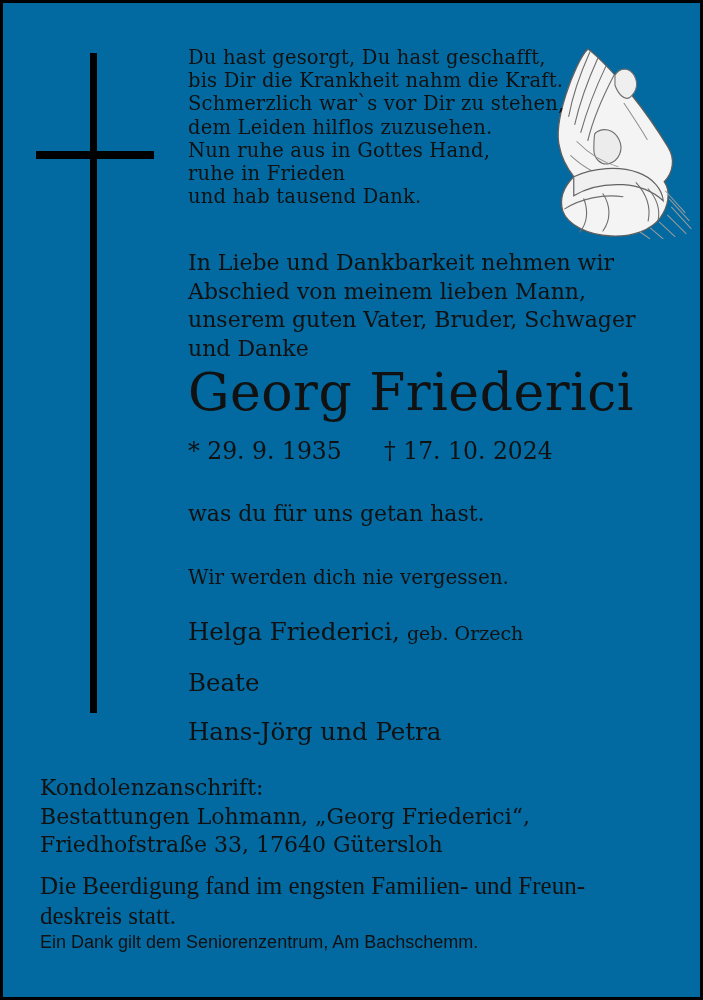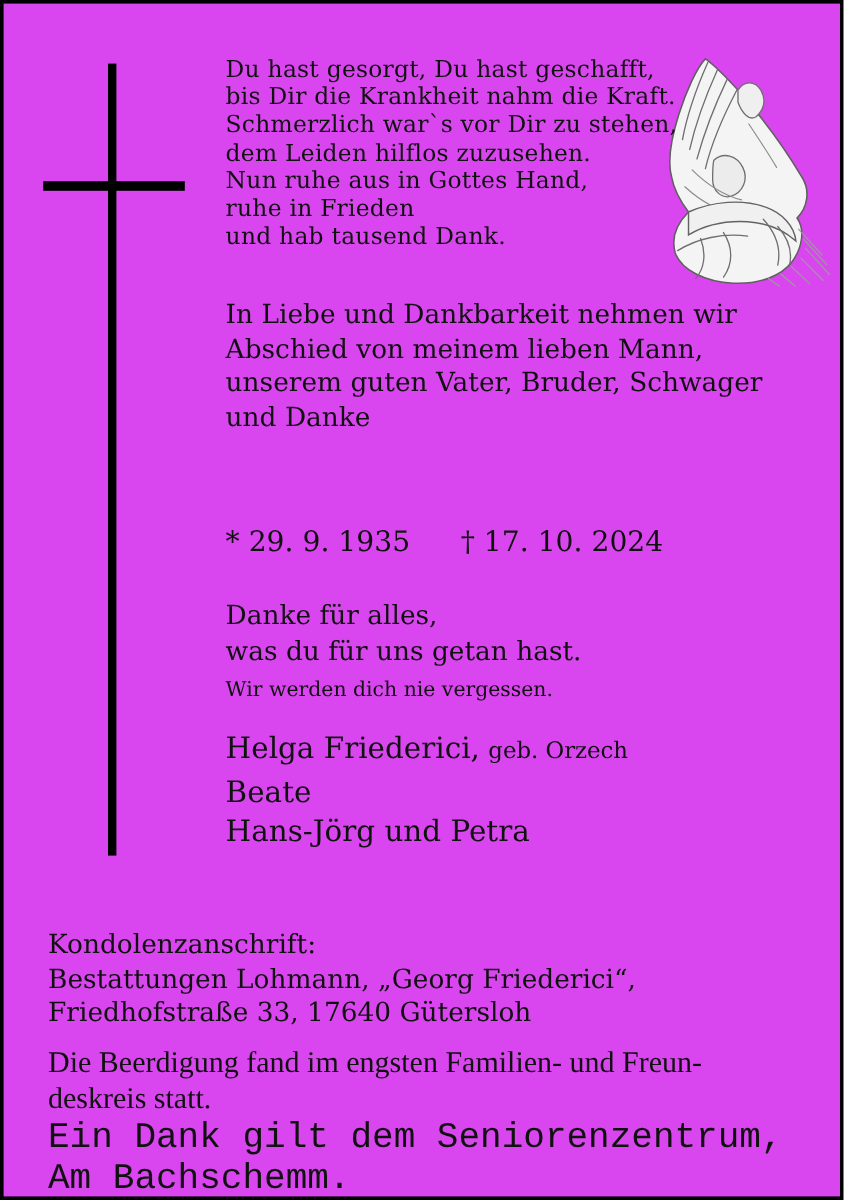--- a/index.html
+++ b/index.html
@@ -1,45 +1,45 @@
 <!DOCTYPE html>
 <html lang="de"><head>
 <meta charset="utf-8">
 <style>
   html,body{margin:0;padding:0;background:#fff;}
   #notice{
     position:relative;
     width:703px;height:1000px;
     box-sizing:border-box;
     border:3px solid #000;
-    background:#d946ef;
+    background:#0369a1;
     font-family:"DejaVu Serif", serif;
     color:#111;
     overflow:hidden;
   }
   .abs{position:absolute;}
   
   #cross-v{left:87px;top:50px;width:7px;height:660px;background:#000;}
   #cross-h{left:33px;top:148px;width:118px;height:8px;background:#000;}
   
   #hands{left:540px;top:40px;width:155px;height:196px;}
   
   .main-col{left:185px;}
   #poem{top:43px;font-size:19.5px;line-height:23.2px;letter-spacing:.2px;}
   #intro{top:246px;font-size:22px;line-height:28.6px;}
   #deceased-name{top:360px;font-size:52px;line-height:58px;letter-spacing:.5px;white-space:nowrap;}
   #dates{top:434px;font-size:23.5px;}
   #dates .birth{display:inline-block;width:196px;}
   #thanks{top:496px;font-size:22px;line-height:30px;}
-  #remember{top:562px;font-size:17px;}
-  #mourners{top:604px;font-size:24.5px;line-height:33px;}
+  #remember{top:562px;font-size:20px;}
+  #mourners{top:604px;font-size:24.5px;line-height:49px;}
   #mourners .note{font-size:19px;margin-left:7px;}
   #condolence{left:37px;top:747px;font-size:22px;line-height:28.6px;margin-top:24px;}
   #funeral{left:37px;top:868px;font-size:25px;line-height:30px;font-family:"Liberation Serif", serif;}
-  #gratitude{left:37px;top:929px;font-size:30px;font-family:Liberation Mono, monospace;}
+  #gratitude{left:37px;top:929px;font-size:18px;font-family:Liberation Sans, sans-serif;}
 </style>
 </head>
 <body>
 
 <div id="notice">
 
   <div class="abs" id="cross-v"></div>
   <div class="abs" id="cross-h"></div>
 
   <svg class="abs" id="hands" viewBox="0 0 153 195" aria-hidden="true">
@@ -86,27 +86,27 @@
     <div>und hab tausend Dank.</div>
   </div>
 
   <div class="abs main-col" id="intro">
     <div>In Liebe und Dankbarkeit nehmen wir</div>
     <div>Abschied von meinem lieben Mann,</div>
     <div>unserem guten Vater, Bruder, Schwager</div>
     <div>und Danke</div>
   </div>
 
+  <div class="abs main-col" id="deceased-name">Georg Friederici</div>
 
   <div class="abs main-col" id="dates">
     <span class="birth">* 29. 9. 1935</span><span>† 17. 10. 2024</span>
   </div>
 
   <div class="abs main-col" id="thanks">
-    <div>Danke für alles,</div>
     <div>was du für uns getan hast.</div>
   </div>
   <div class="abs main-col" id="remember">Wir werden dich nie vergessen.</div>
 
   <div class="abs main-col" id="mourners">
     <div><span>Helga Friederici,</span><span class="note">geb. Orzech</span></div>
     <div>Beate</div>
     <div>Hans-Jörg und Petra</div>
   </div>
 

